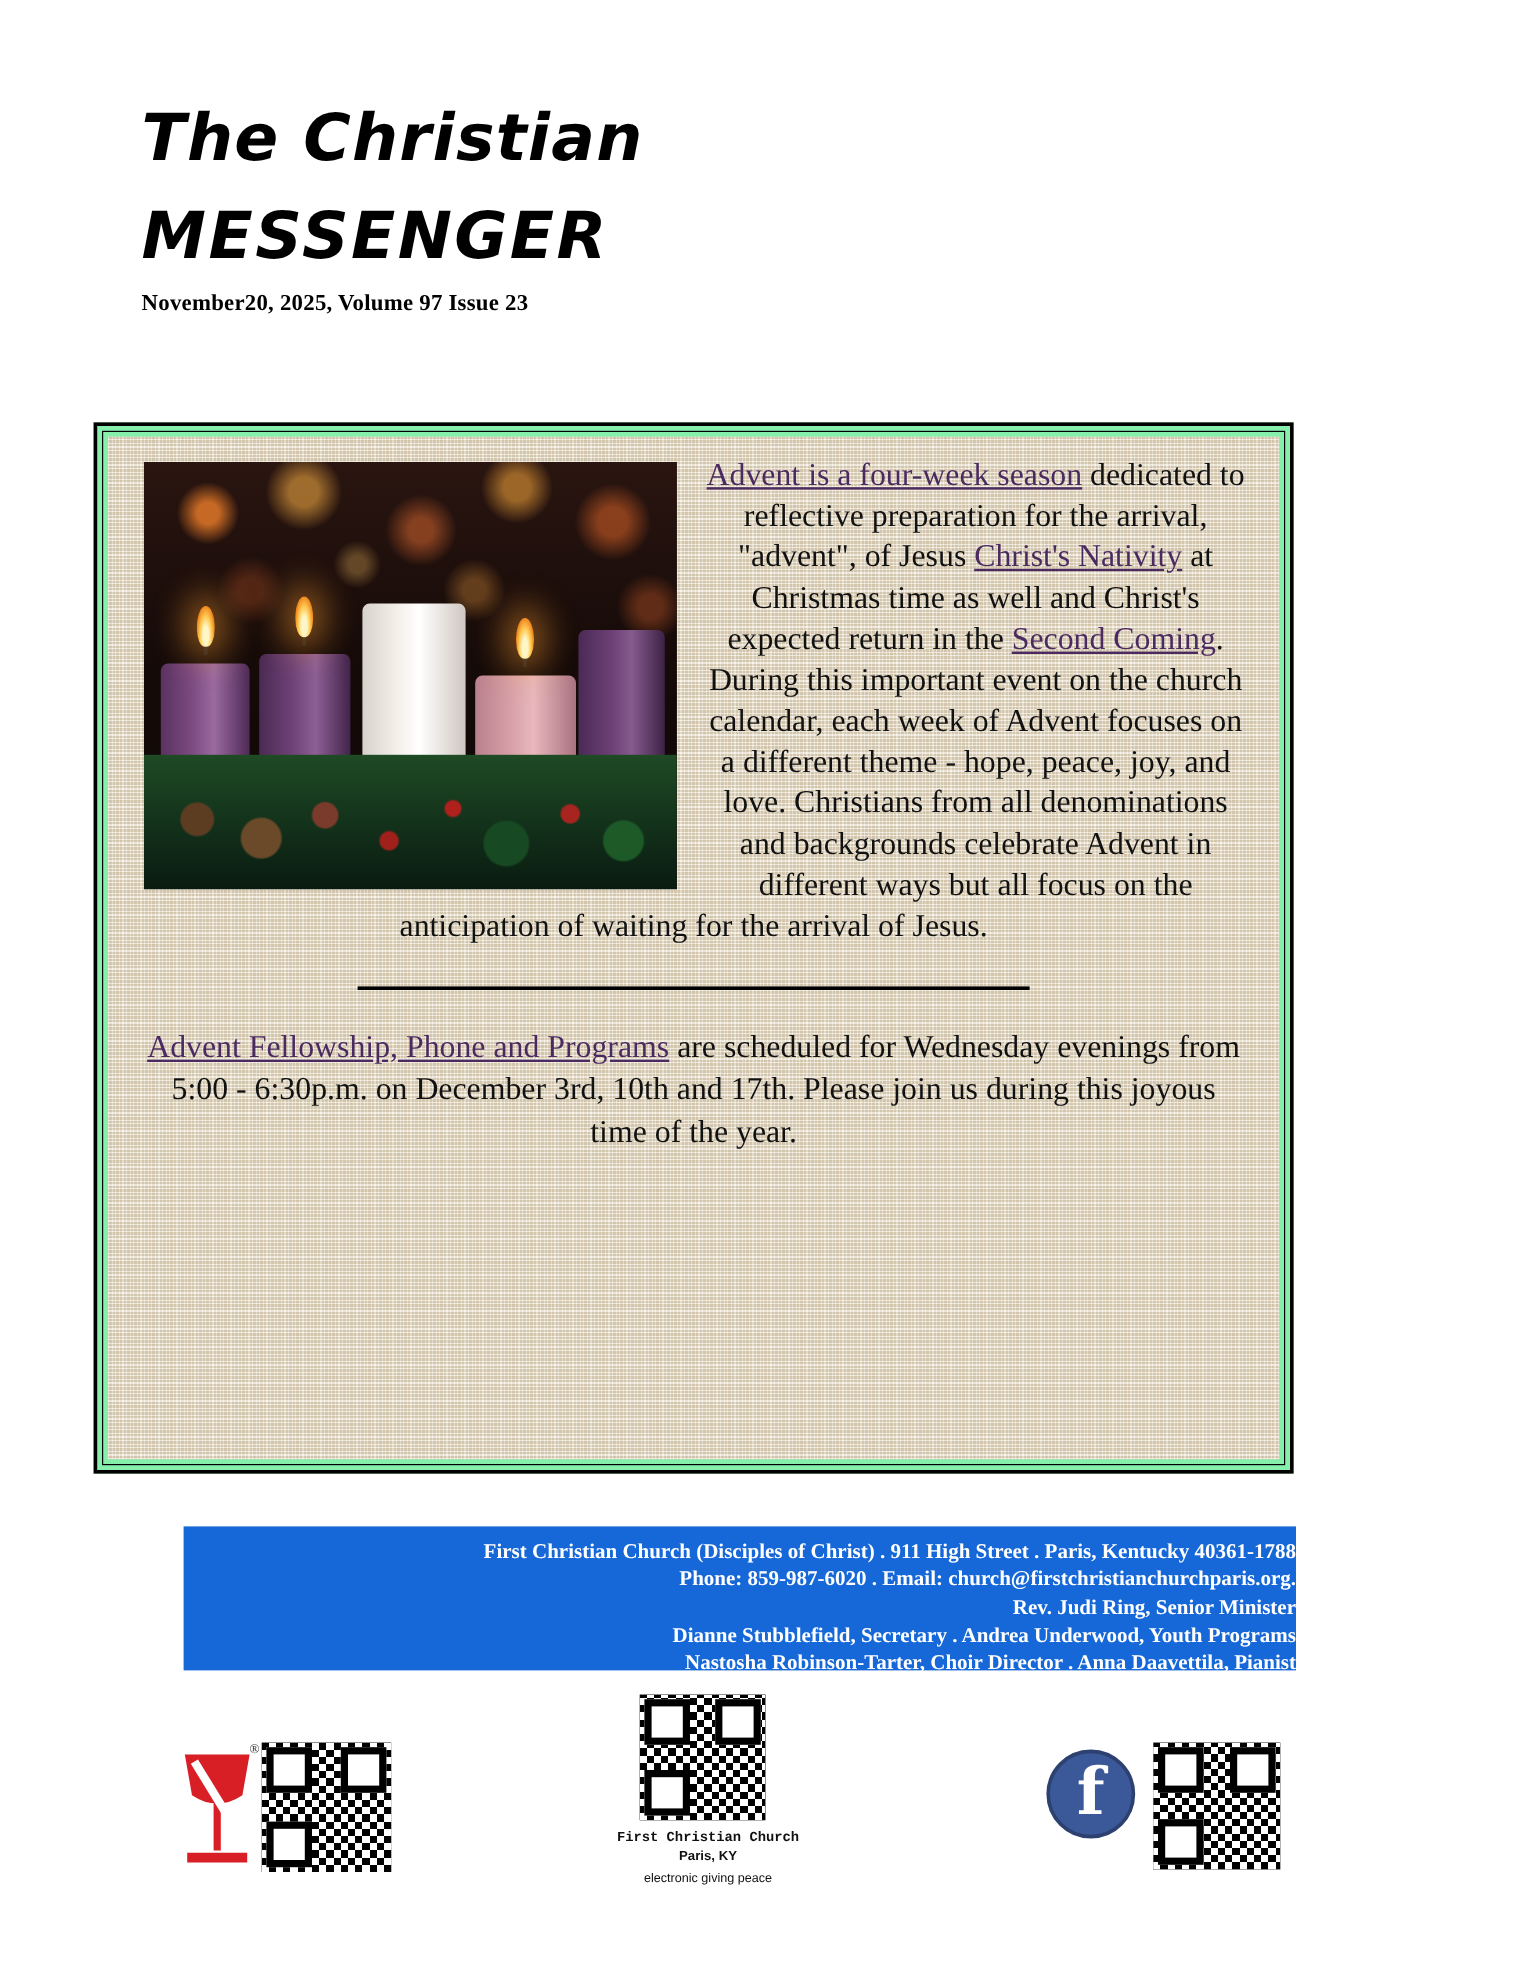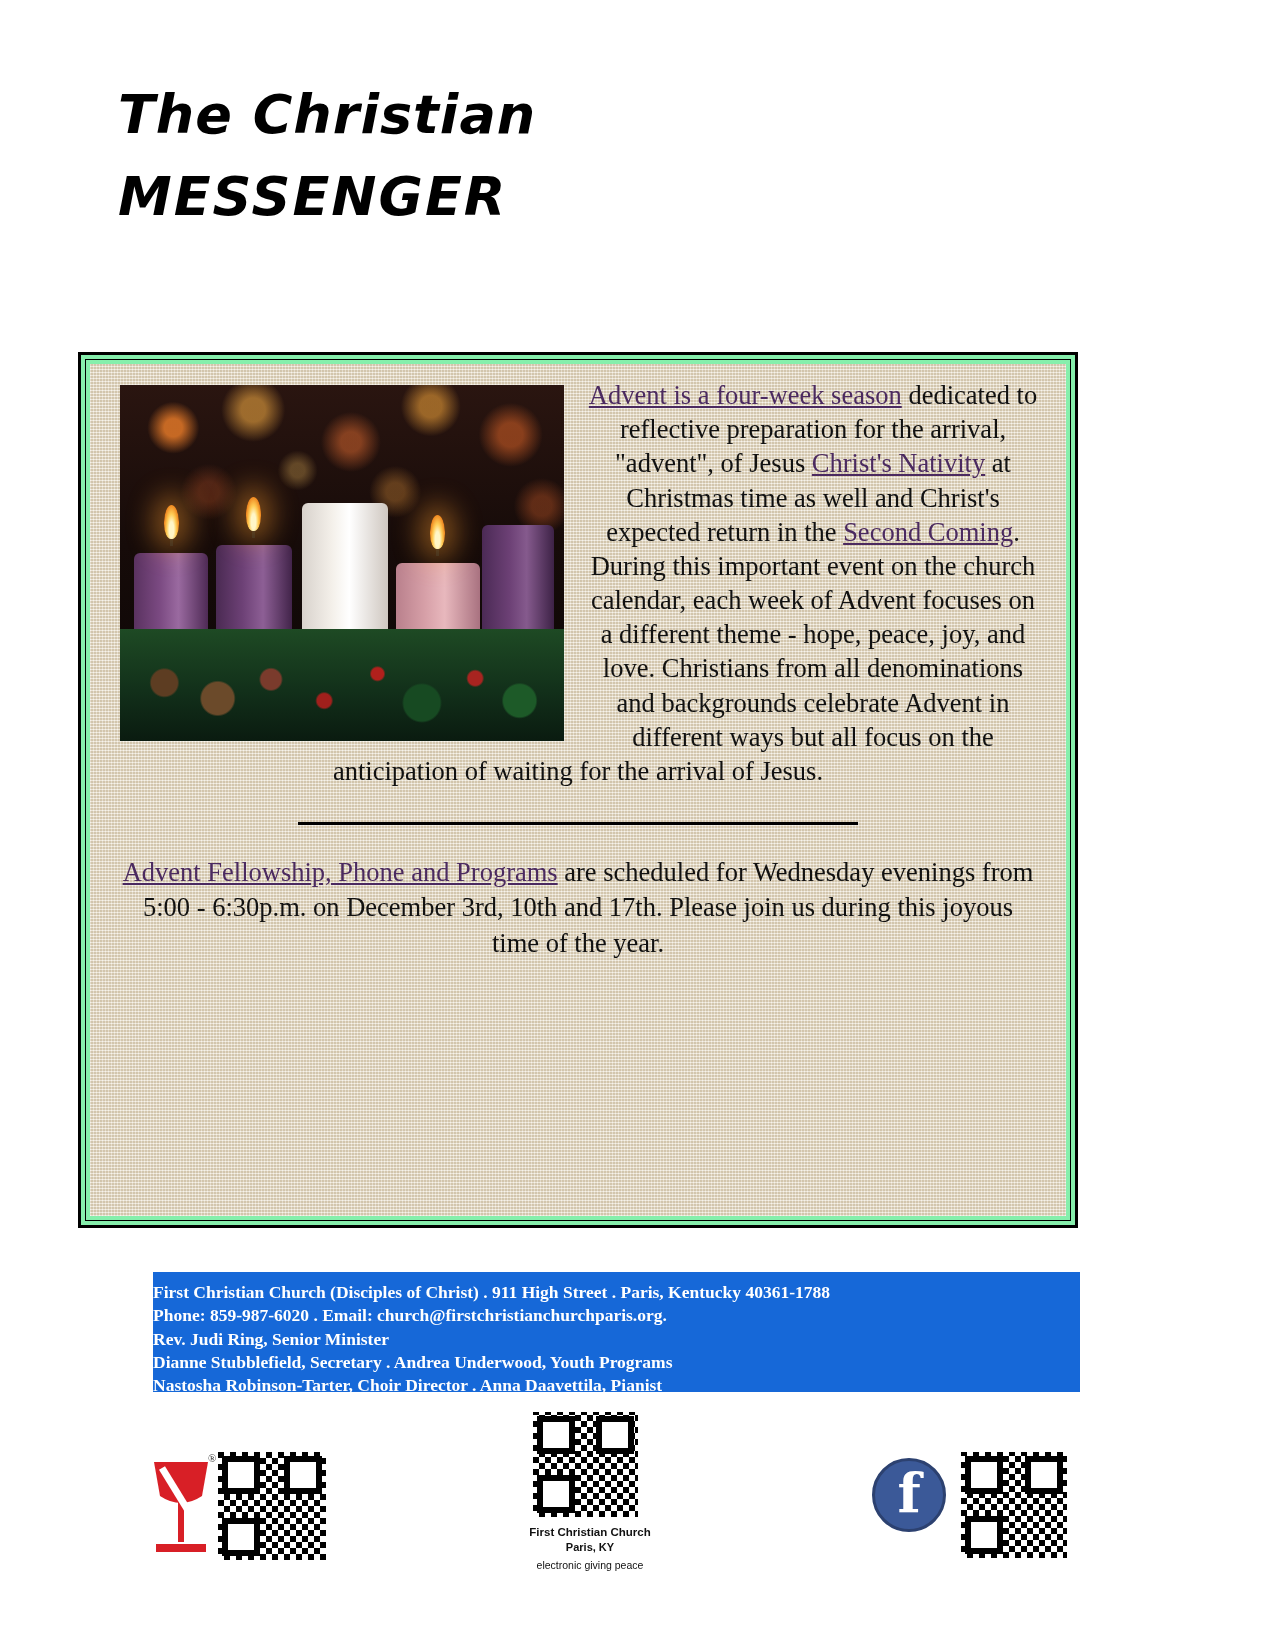--- a/index.html
+++ b/index.html
@@ -183,21 +183,21 @@
     left: 153px;
     top: 1272px;
     width: 927px;
     height: 120px;
     background: #1668d8;
     color: #fff;
     font-family: "Liberation Serif", serif;
     font-weight: bold;
     font-size: 17.5px;
     line-height: 1.33;
-    text-align: left;
+    text-align: right;
     padding-top: 9px;
     box-sizing: border-box;
   }
 
   
   .footer {
     position: absolute;
     left: 0;
     top: 1404px;
     width: 1275px;
@@ -253,21 +253,21 @@
 
   .give-caption {
     position: absolute;
     left: 510px;
     top: 120px;
     width: 160px;
     text-align: center;
     font-family: "Liberation Sans", sans-serif;
     color: #111;
   }
-  .give-caption .l1 { font-size: 11.5px; font-weight: bold; line-height: 1.4; }
+  .give-caption .l1 { font-size: 11.5px; font-weight: bold; line-height: 1.4; font-family: Liberation Mono, monospace; }
   .give-caption .l2 { font-size: 11px; font-weight: bold; line-height: 1.4; }
   .give-caption .l3 { font-size: 10.5px; line-height: 1.5; margin-top: 3px; }
 
   .fb-icon {
     position: absolute;
     left: 872px;
     top: 54px;
     width: 74px;
     height: 74px;
     border-radius: 50%;
@@ -286,20 +286,21 @@
     color: #fff;
     line-height: 1.12;
   }
 </style>
 </head>
 <body>
 
 <div class="masthead">
   <div class="masthead-line1">The Christian</div>
   <div class="masthead-line2">MESSENGER</div>
+  <div class="masthead-sub">November20, 2025,  Volume 97 Issue 23</div>
 </div>
 
 <div class="panel">
   <div class="panel-inner">
     <div class="panel-body">
 
       <div class="advent-photo">
         <div class="bokeh-layer"></div>
         <div class="candle c1"></div>
         <div class="candle c2"></div>

